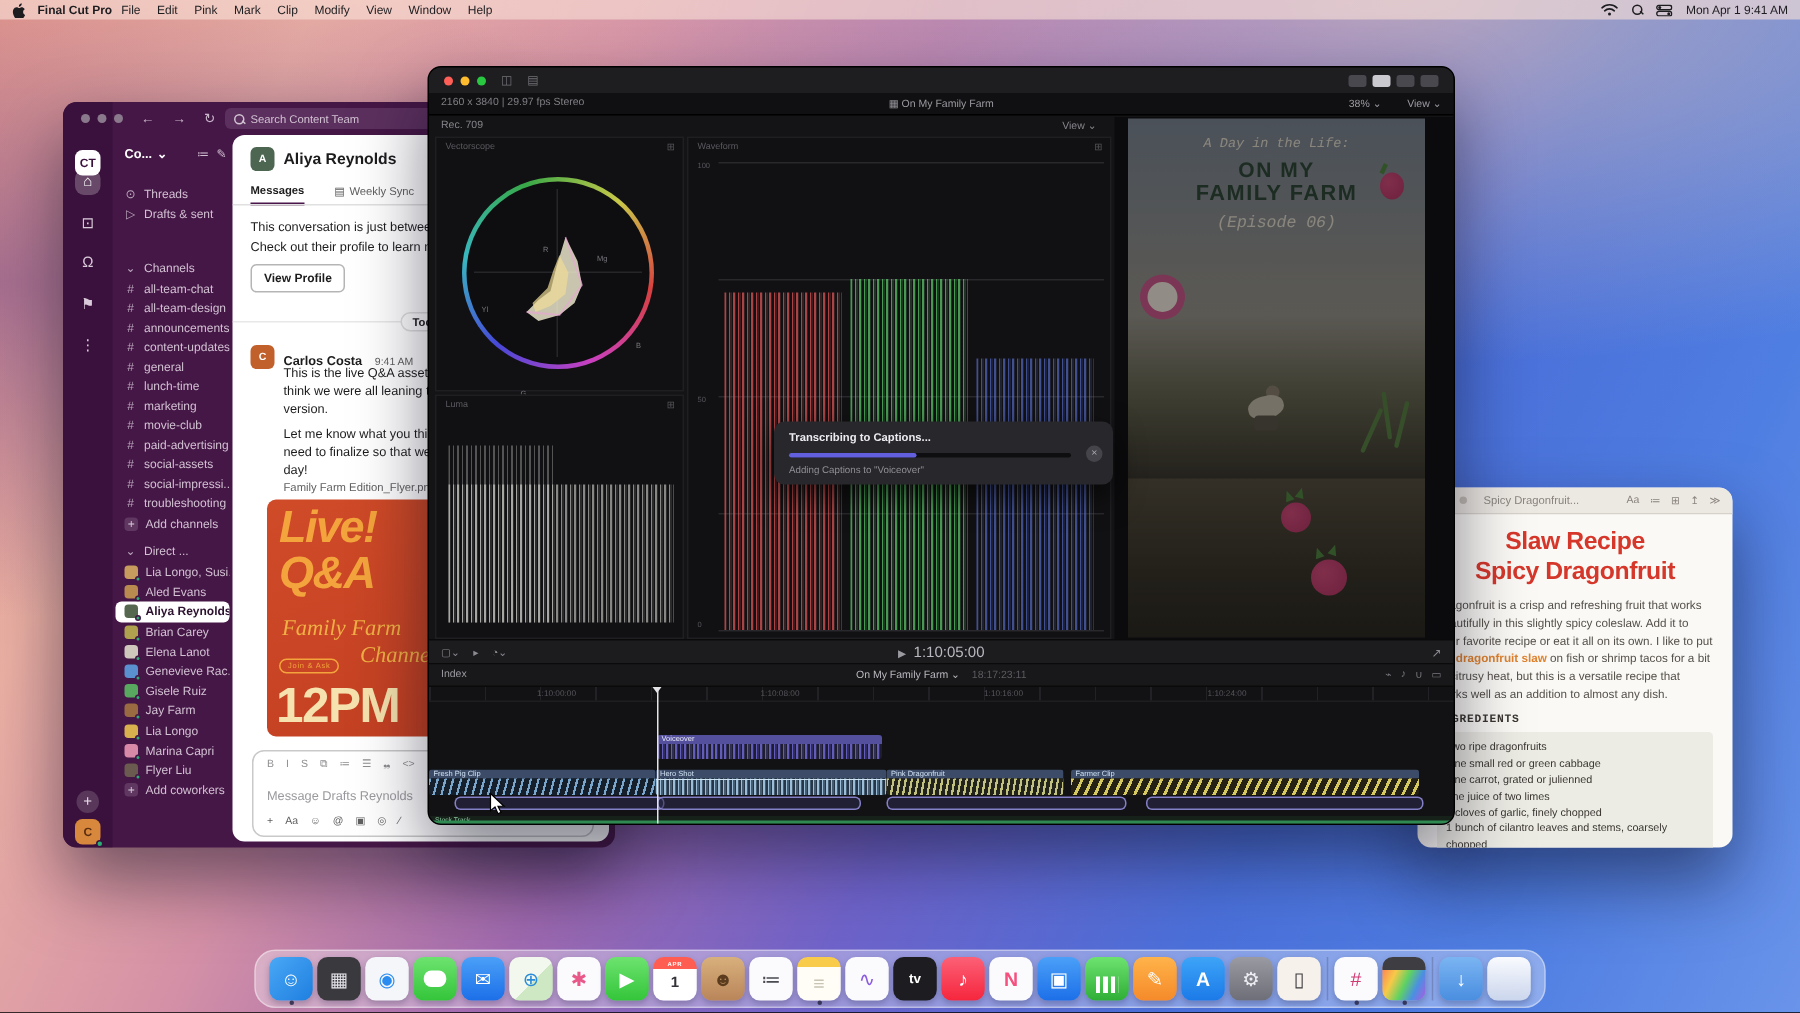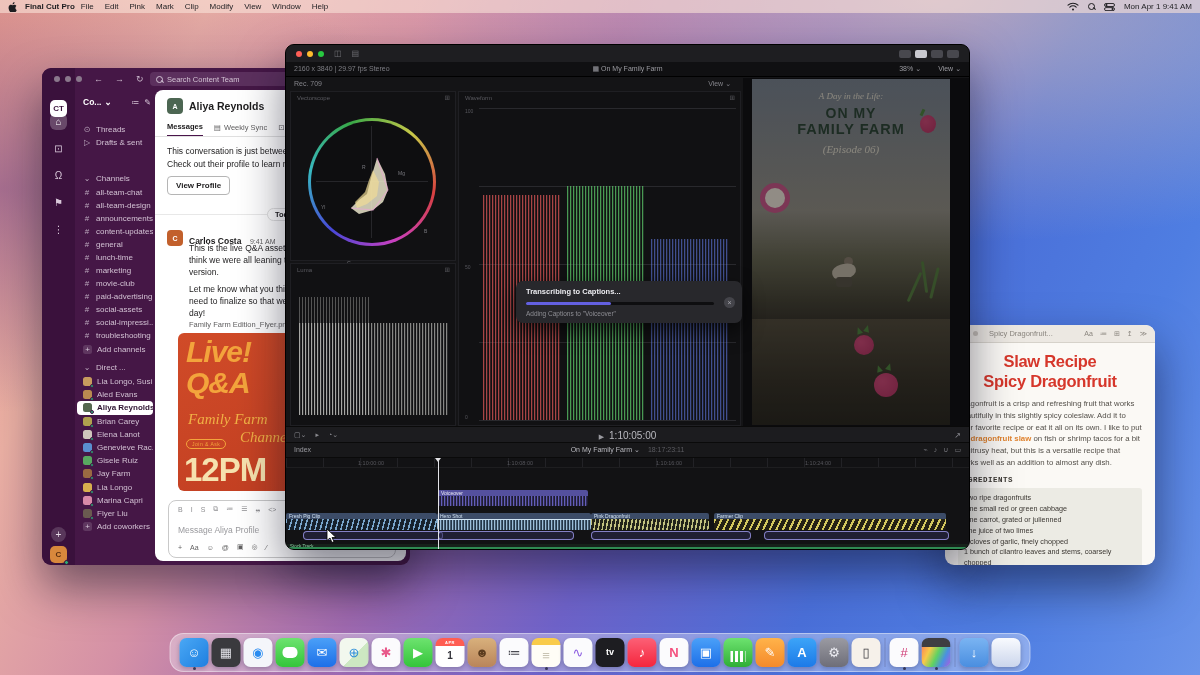--- a/index.html
+++ b/index.html
@@ -57,21 +57,21 @@
   .sl-row.sel{background:#fff;color:#2d1230;font-weight:600;}
   .dm-ava{width:9px;height:9px;border-radius:2.5px;position:relative;flex:0 0 9px;}
   .dm-ava i{position:absolute;right:-2px;bottom:-2px;width:4px;height:4px;border-radius:50%;background:#2bac76;border:1px solid #451746;}
   .plusbox{width:9px;height:9px;border-radius:2.5px;background:rgba(255,255,255,.14);display:flex;align-items:center;justify-content:center;
     color:#d9c9da;font-size:8px;flex:0 0 9px;}
   .sl-main{position:absolute;left:113px;top:22px;width:251px;bottom:4px;background:#fff;border-radius:8px;overflow:hidden;
     color:#1d1c1d;}
   .sm-ava{position:absolute;width:16px;height:16px;border-radius:4px;color:#fff;font-size:7px;font-weight:700;
     display:flex;align-items:center;justify-content:center;}
   .sm-name{font-weight:700;font-size:10.5px;}
-  .tabs{position:absolute;left:12px;top:32px;display:flex;gap:11px;font-size:7.5px;color:#616061;}
+  .tabs{position:absolute;left:12px;top:32px;display:flex;gap:20px;font-size:7.5px;color:#616061;}
   .tab{display:flex;gap:3px;align-items:center;padding-bottom:4px;}
   .tab.active{color:#1d1c1d;font-weight:700;border-bottom:2px solid #4a154b;}
   .tabline{position:absolute;left:0;right:0;top:46px;height:1px;background:#e0e0e0;}
   .intro{position:absolute;left:12px;font-size:8.5px;color:#1d1c1d;white-space:nowrap;}
   .btn-vp{position:absolute;left:12px;top:86px;border:1px solid #b5b5b5;border-radius:4px;padding:4px 8px;
     font-size:8px;font-weight:700;color:#1d1c1d;background:#fff;}
   .today-line{position:absolute;left:0;right:0;top:124px;height:1px;background:#e8e8e8;}
   .today-pill{position:absolute;left:112px;top:118px;height:13px;border:1px solid #e0e0e0;background:#fff;border-radius:7px;
     padding:0 7px;font-size:7.5px;font-weight:700;display:flex;align-items:center;gap:3px;color:#1d1c1d;white-space:nowrap;}
   .msg-name{font-weight:800;font-size:8.5px;}
@@ -127,21 +127,21 @@
   .vs-cross-v{position:absolute;left:80px;top:34px;width:1px;height:112px;background:#26262a;}
   .vs-lab{position:absolute;font-size:5px;color:#77777d;}
   .wf-grid{position:absolute;left:20px;top:16px;width:257px;height:312px;}
   .gl{position:absolute;left:0;right:0;height:1px;background:#29292d;}
   .gl-lab{position:absolute;left:-14px;font-size:5px;color:#56565c;}
   .wf-col{position:absolute;bottom:0;width:78px;}
   .viewer{position:absolute;left:457px;top:33px;width:226px;height:348px;background:#0b0b0d;}
   .video{position:absolute;left:9px;top:1px;width:198px;height:346px;overflow:hidden;
     filter:brightness(.6) saturate(.9);
     background:linear-gradient(180deg,#7c8796 0%,#98948a 38%,#6b6a54 52%,#4a4738 64%,#35312a 72%,#2b2822 100%);}
-  .vid-script{position:absolute;left:0;right:0;text-align:center;font-family:Liberation Serif, serif;font-style:italic;color:#e6e0d0;}
+  .vid-script{position:absolute;left:0;right:0;text-align:center;font-family:Liberation Mono, monospace;font-style:italic;color:#e6e0d0;}
   .vid-title{position:absolute;left:0;right:0;text-align:center;font-weight:800;color:#2e4a3a;letter-spacing:1px;font-size:14px;}
   .fruit{position:absolute;border-radius:50%;background:radial-gradient(circle at 35% 35%,#e0497e,#c23368);}
   .leaf{position:absolute;width:0;height:0;border-left:3px solid transparent;border-right:3px solid transparent;border-bottom:7px solid #4e8a3c;}
   .wallzone{position:absolute;left:0;right:0;top:240px;height:106px;background:linear-gradient(180deg,#57503f,#3a352a 60%,#2d2a22);}
   .blade{position:absolute;width:3px;height:32px;border-radius:2px;background:#57833f;}
   .dialog{position:absolute;left:230px;top:236px;width:226px;height:42px;background:#28282c;border-radius:7px;
     box-shadow:0 8px 20px rgba(0,0,0,.6);}
   .dlg-title{position:absolute;left:10px;top:6px;font-size:7.5px;font-weight:700;color:#ececf0;}
   .dlg-sub{position:absolute;left:10px;top:29px;font-size:6.5px;color:#8e8e94;}
   .dlg-track{position:absolute;left:10px;top:21px;width:188px;height:3px;border-radius:2px;background:#0e0e10;}
@@ -536,21 +536,21 @@
 
         <span data-name="bold-icon">B</span>
             <span data-name="italic-icon">I</span>
             <span data-name="strikethrough-icon">S</span>
             <span data-name="link-icon">⧉</span>
             <span data-name="ordered-list-icon">≔</span>
             <span data-name="bullet-list-icon">☰</span>
             <span data-name="blockquote-icon">❠</span>
             <span data-name="code-icon">&lt;&gt;</span>
           </div>
-        <div class="comp-ph" data-name="composer-input">Message Aliya Profile</div>
+        <div class="comp-ph" data-name="composer-input">Message Drafts Reynolds</div>
         <div class="comp-row" style="top:42px;color:#616061">
 
         <span data-name="attach-plus-icon">+</span>
             <span data-name="text-format-icon">Aa</span>
             <span data-name="emoji-icon">☺</span>
             <span data-name="mention-icon">@</span>
             <span data-name="video-icon">▣</span>
             <span data-name="audio-icon">◎</span>
             <span data-name="shortcut-icon">⁄</span>
           </div>

